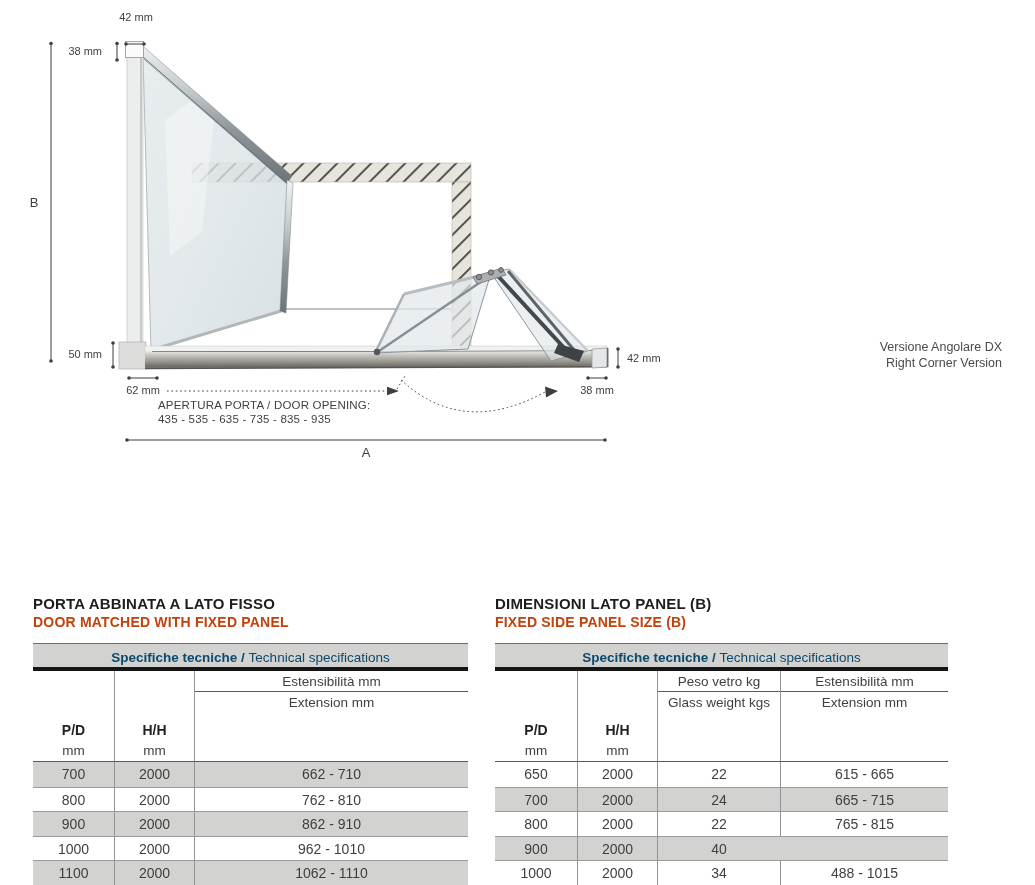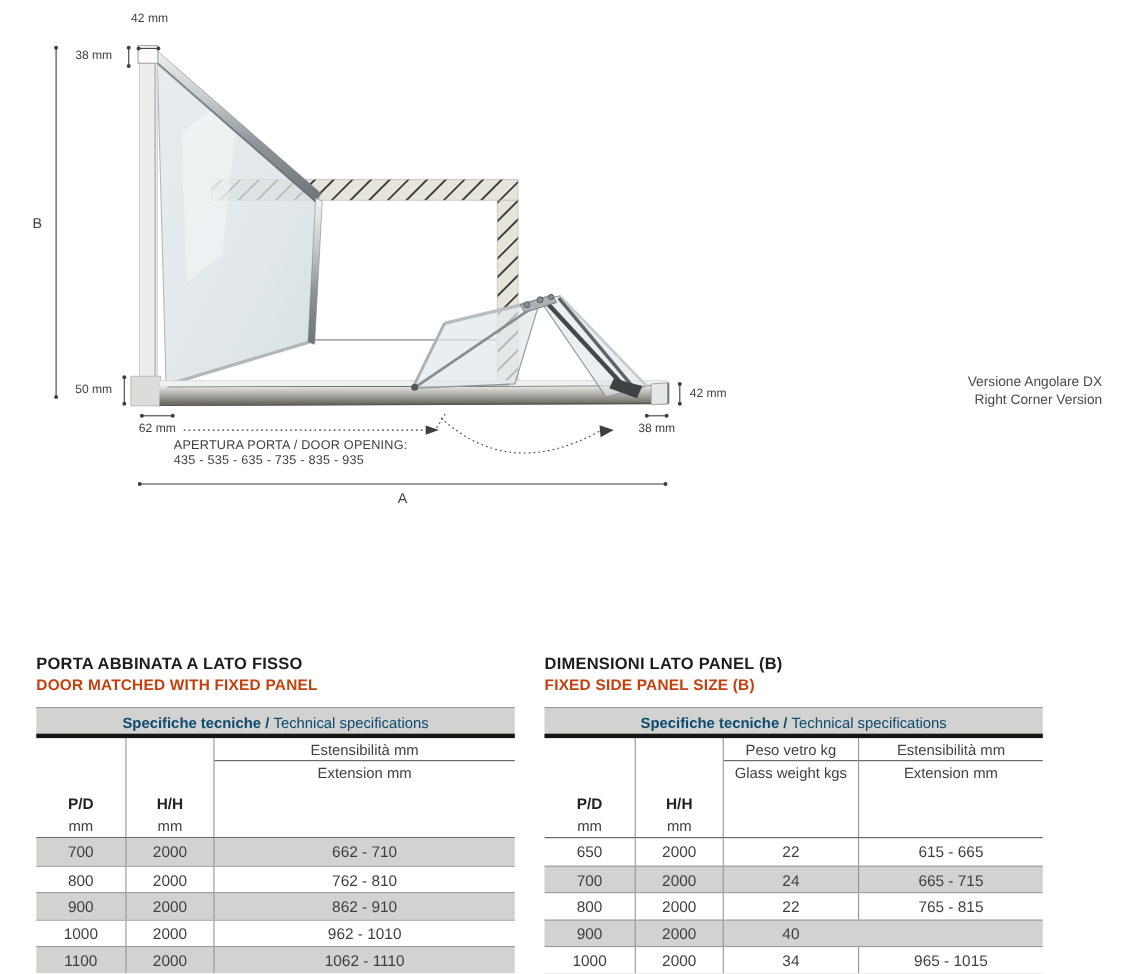--- a/index.html
+++ b/index.html
@@ -273,18 +273,18 @@
       </div>
       <div class="trow alt">
         <div class="cell c1">900</div>
         <div class="cell c2">2000</div>
         <div class="cell c3">40</div>
       </div>
       <div class="trow">
         <div class="cell c1">1000</div>
         <div class="cell c2">2000</div>
         <div class="cell c3">34</div>
-        <div class="cell grow">965 - 1015</div>
+        <div class="cell grow">488 - 1015</div>
       </div>
     </div>
   </div>
 
 </div>
 
 </body></html>

